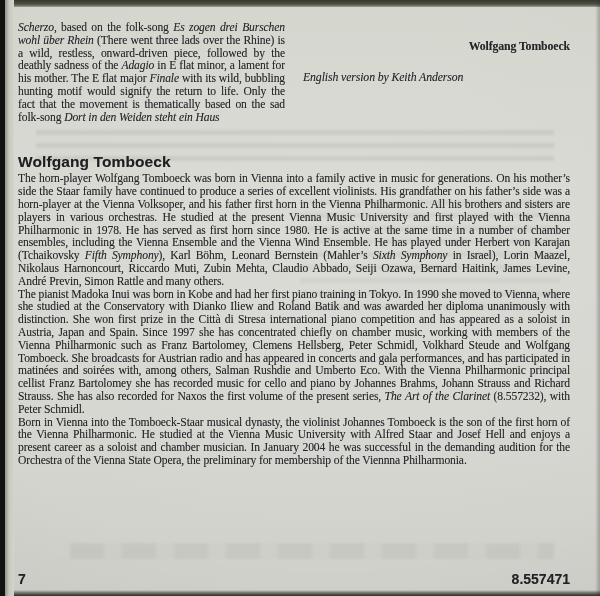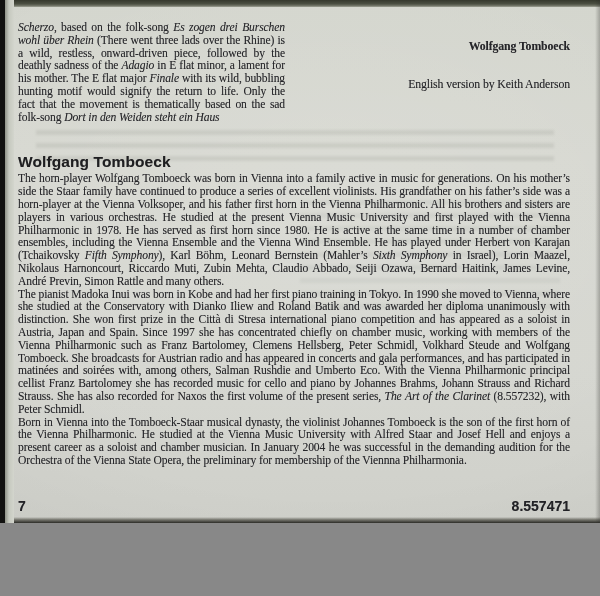--- a/index.html
+++ b/index.html
@@ -1,18 +1,18 @@
 <!DOCTYPE html>
 <html><head>
 <meta charset="utf-8">
 <style>
   html,body { margin:0; padding:0; background:#888; }
   .page {
     position:relative;
-    width:600px; height:523px;
+    width:600px; height:596px;
     margin:0 auto;
     overflow:hidden;
     background:
       radial-gradient(130% 95% at 55% 42%, rgba(255,255,255,0.10) 0%, rgba(0,0,0,0.00) 55%, rgba(0,0,0,0.06) 100%),
       linear-gradient(180deg, #d4d6ce 0%, #d7d8d1 30%, #d5d6d0 72%, #cfd0ca 100%);
     font-family:"Liberation Serif", serif;
   }
   
   .edge-top    { position:absolute; top:0; left:0; right:0; height:7px;
                  background:linear-gradient(180deg,#35382d 0%,#4b4f42 55%,#7d8073 90%,#b9bcb0 100%); z-index:2; }
@@ -31,21 +31,21 @@
     background:repeating-linear-gradient(180deg, rgba(70,75,63,0.05) 0 5px, rgba(70,75,63,0) 5px 13px); }
   .ghost-3 { top:543px; left:70px; right:46px; height:16px;
     background:repeating-linear-gradient(90deg, rgba(70,75,63,0.07) 0 34px, rgba(70,75,63,0.015) 34px 52px); }
 
   .content { position:absolute; left:18px; right:30px; top:22px; z-index:5; }
   p { margin:0; font-size:11.6px; line-height:12.8px; letter-spacing:-0.12px;
       text-align:justify; color:#26262a; text-shadow:0 0 0.6px rgba(45,45,48,0.35); }
   .columns { display:flex; gap:18px; }
   .col { flex:1 1 0; min-width:0; }
   .signature  { text-align:right; font-weight:bold; margin-top:18px; font-size:11.8px; }
-  .translator { text-align:right; margin-top:25px; font-size:11.8px; }
+  .translator { text-align:left; font-style:italic; margin-top:18px; font-size:11.8px; }
   section h2 {
     margin:8px 0 3px 0;
     font-family:"Liberation Sans", sans-serif;
     font-size:15.5px; line-height:17px; font-weight:bold;
     letter-spacing:0.1px; color:#1f1f21;
     text-shadow:0 0 0.5px rgba(30,30,32,0.35);
   }
   .content section:first-of-type h2 { margin-top:29px; }
   .footer { position:absolute; left:18px; right:30px; bottom:9px; z-index:5;
     display:flex; justify-content:space-between; align-items:flex-end;

